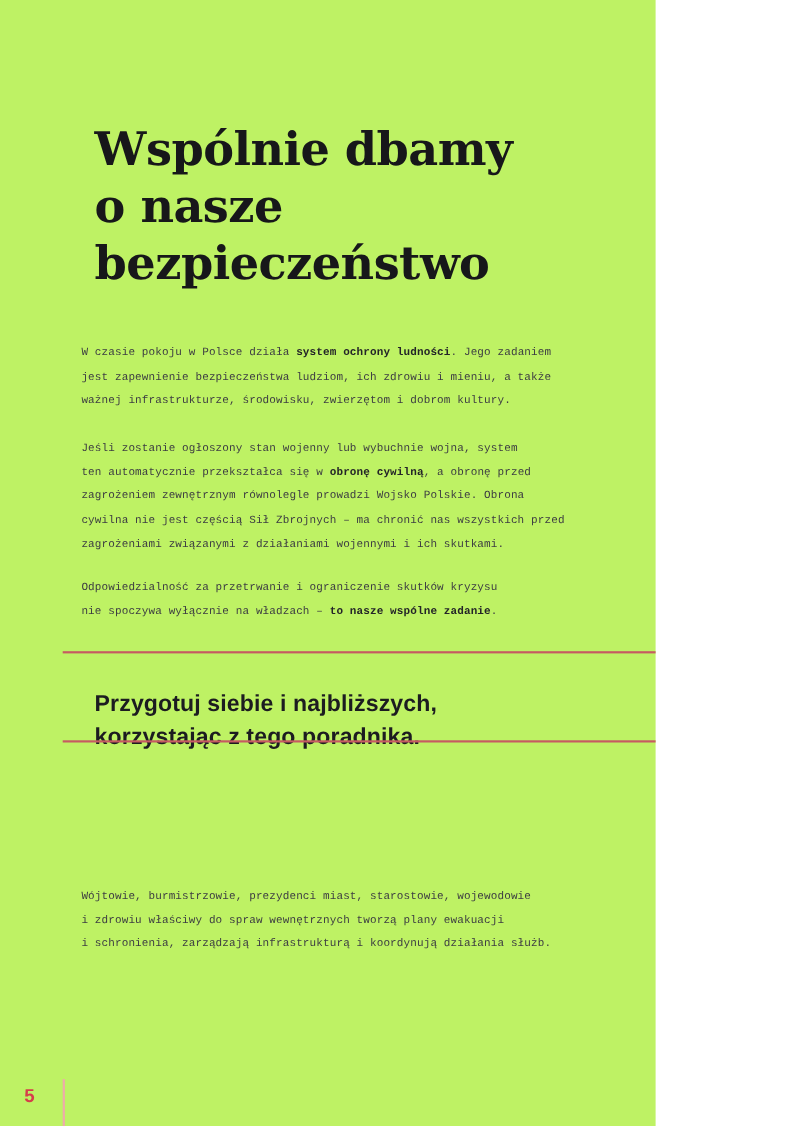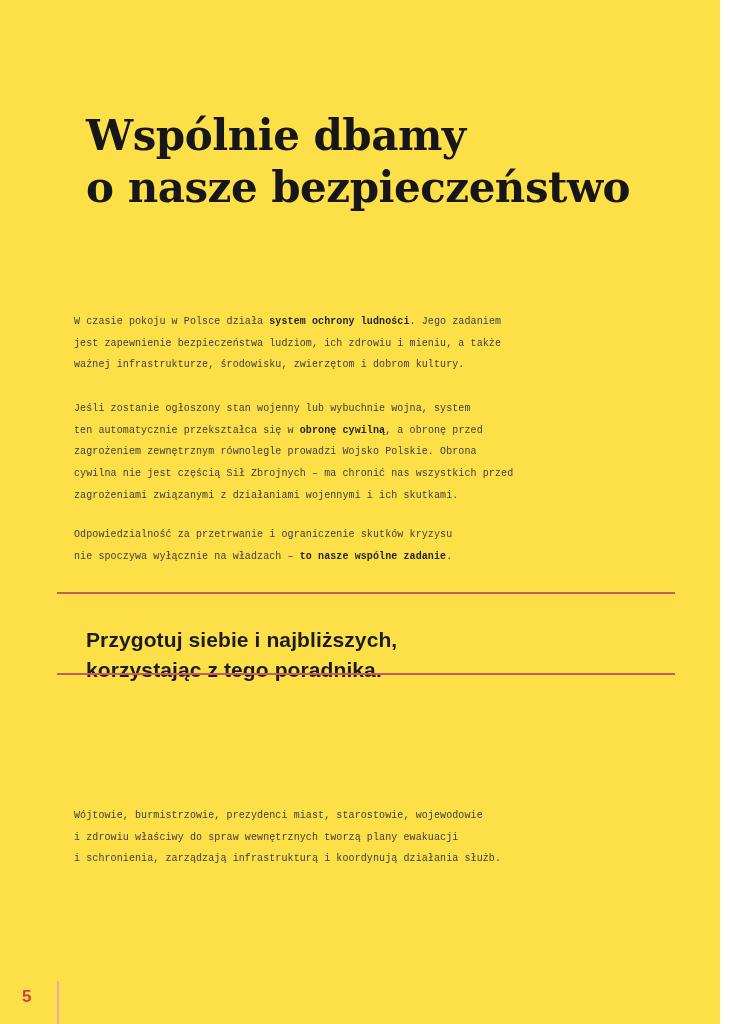--- a/index.html
+++ b/index.html
@@ -1,19 +1,19 @@
 <!DOCTYPE html>
 <html><head>
 <meta charset="utf-8">
 <style>
   html,body{margin:0;padding:0;background:#ffffff;}
   .page{
     position:relative;
-    width:720px;height:1024px;
-    background:#fde047;
+    width:596px;height:1024px;
+    background:#bef264;
     overflow:hidden;
     font-family:"Liberation Sans",sans-serif;
   }
   .page-title{
     position:absolute;left:86px;top:82px;
     font-family:"DejaVu Serif","Liberation Serif",serif;
     font-weight:700;font-size:42px;line-height:52px;
     color:#17171a;white-space:pre-line;letter-spacing:-0.5px;
   }
   .section-heading{

